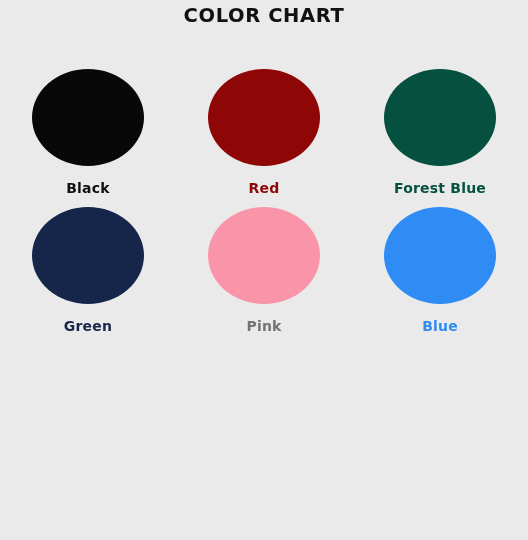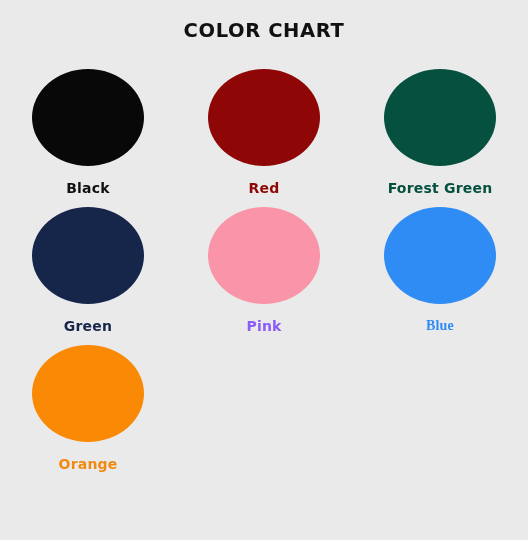--- a/index.html
+++ b/index.html
@@ -23,21 +23,21 @@
     position: absolute;
     top: 0;
     left: 0;
     width: 528px;
     text-align: center;
     font-size: 19.5px;
     font-weight: bold;
     letter-spacing: 0.6px;
     color: #111111;
     line-height: 30px;
-    padding-top: 16px;
+    padding-top: 1px;
   }
   #swatch-grid {
     position: absolute;
     top: 58px;
     left: 0;
     width: 528px;
     display: grid;
     grid-template-columns: repeat(3, 1fr);
     grid-template-rows: repeat(3, 138px);
     row-gap: 0px;
@@ -79,39 +79,35 @@
       <div class="swatch-label" style="color: rgb(17, 17, 17);">Black</div>
     </div>
 
     <div class="swatch-cell">
       <div class="swatch-circle" style="background-color: rgb(142, 7, 6);"></div>
       <div class="swatch-label" style="color: rgb(142, 7, 6);">Red</div>
     </div>
 
     <div class="swatch-cell">
       <div class="swatch-circle" style="background-color: rgb(6, 80, 63);"></div>
-      <div class="swatch-label" style="color: rgb(6, 80, 63);">Forest Green</div>
+      <div class="swatch-label" style="color: rgb(6, 80, 63);">Forest Blue</div>
     </div>
 
     <div class="swatch-cell">
       <div class="swatch-circle" style="background-color: rgb(22, 37, 74);"></div>
       <div class="swatch-label" style="color: rgb(22, 37, 74);">Green</div>
     </div>
 
 
 
     <div class="swatch-cell">
       <div class="swatch-circle" style="background-color: rgb(250, 148, 168);"></div>
-      <div class="swatch-label" style="color: #8b5cf6;">Pink</div>
+      <div class="swatch-label" style="color: #737373;">Pink</div>
     </div>
 
     <div class="swatch-cell">
       <div class="swatch-circle" style="background-color: rgb(47, 140, 245);"></div>
-      <div class="swatch-label" style="color: rgb(47, 140, 245); font-family: Liberation Serif, serif;">Blue</div>
+      <div class="swatch-label" style="color: rgb(47, 140, 245);">Blue</div>
     </div>
 
-    <div class="swatch-cell">
-      <div class="swatch-circle" style="background-color: rgb(250, 138, 6);"></div>
-      <div class="swatch-label" style="color: rgb(240, 138, 17);">Orange</div>
-    </div>
 
   </div>
 </div>
 
 </body></html>

